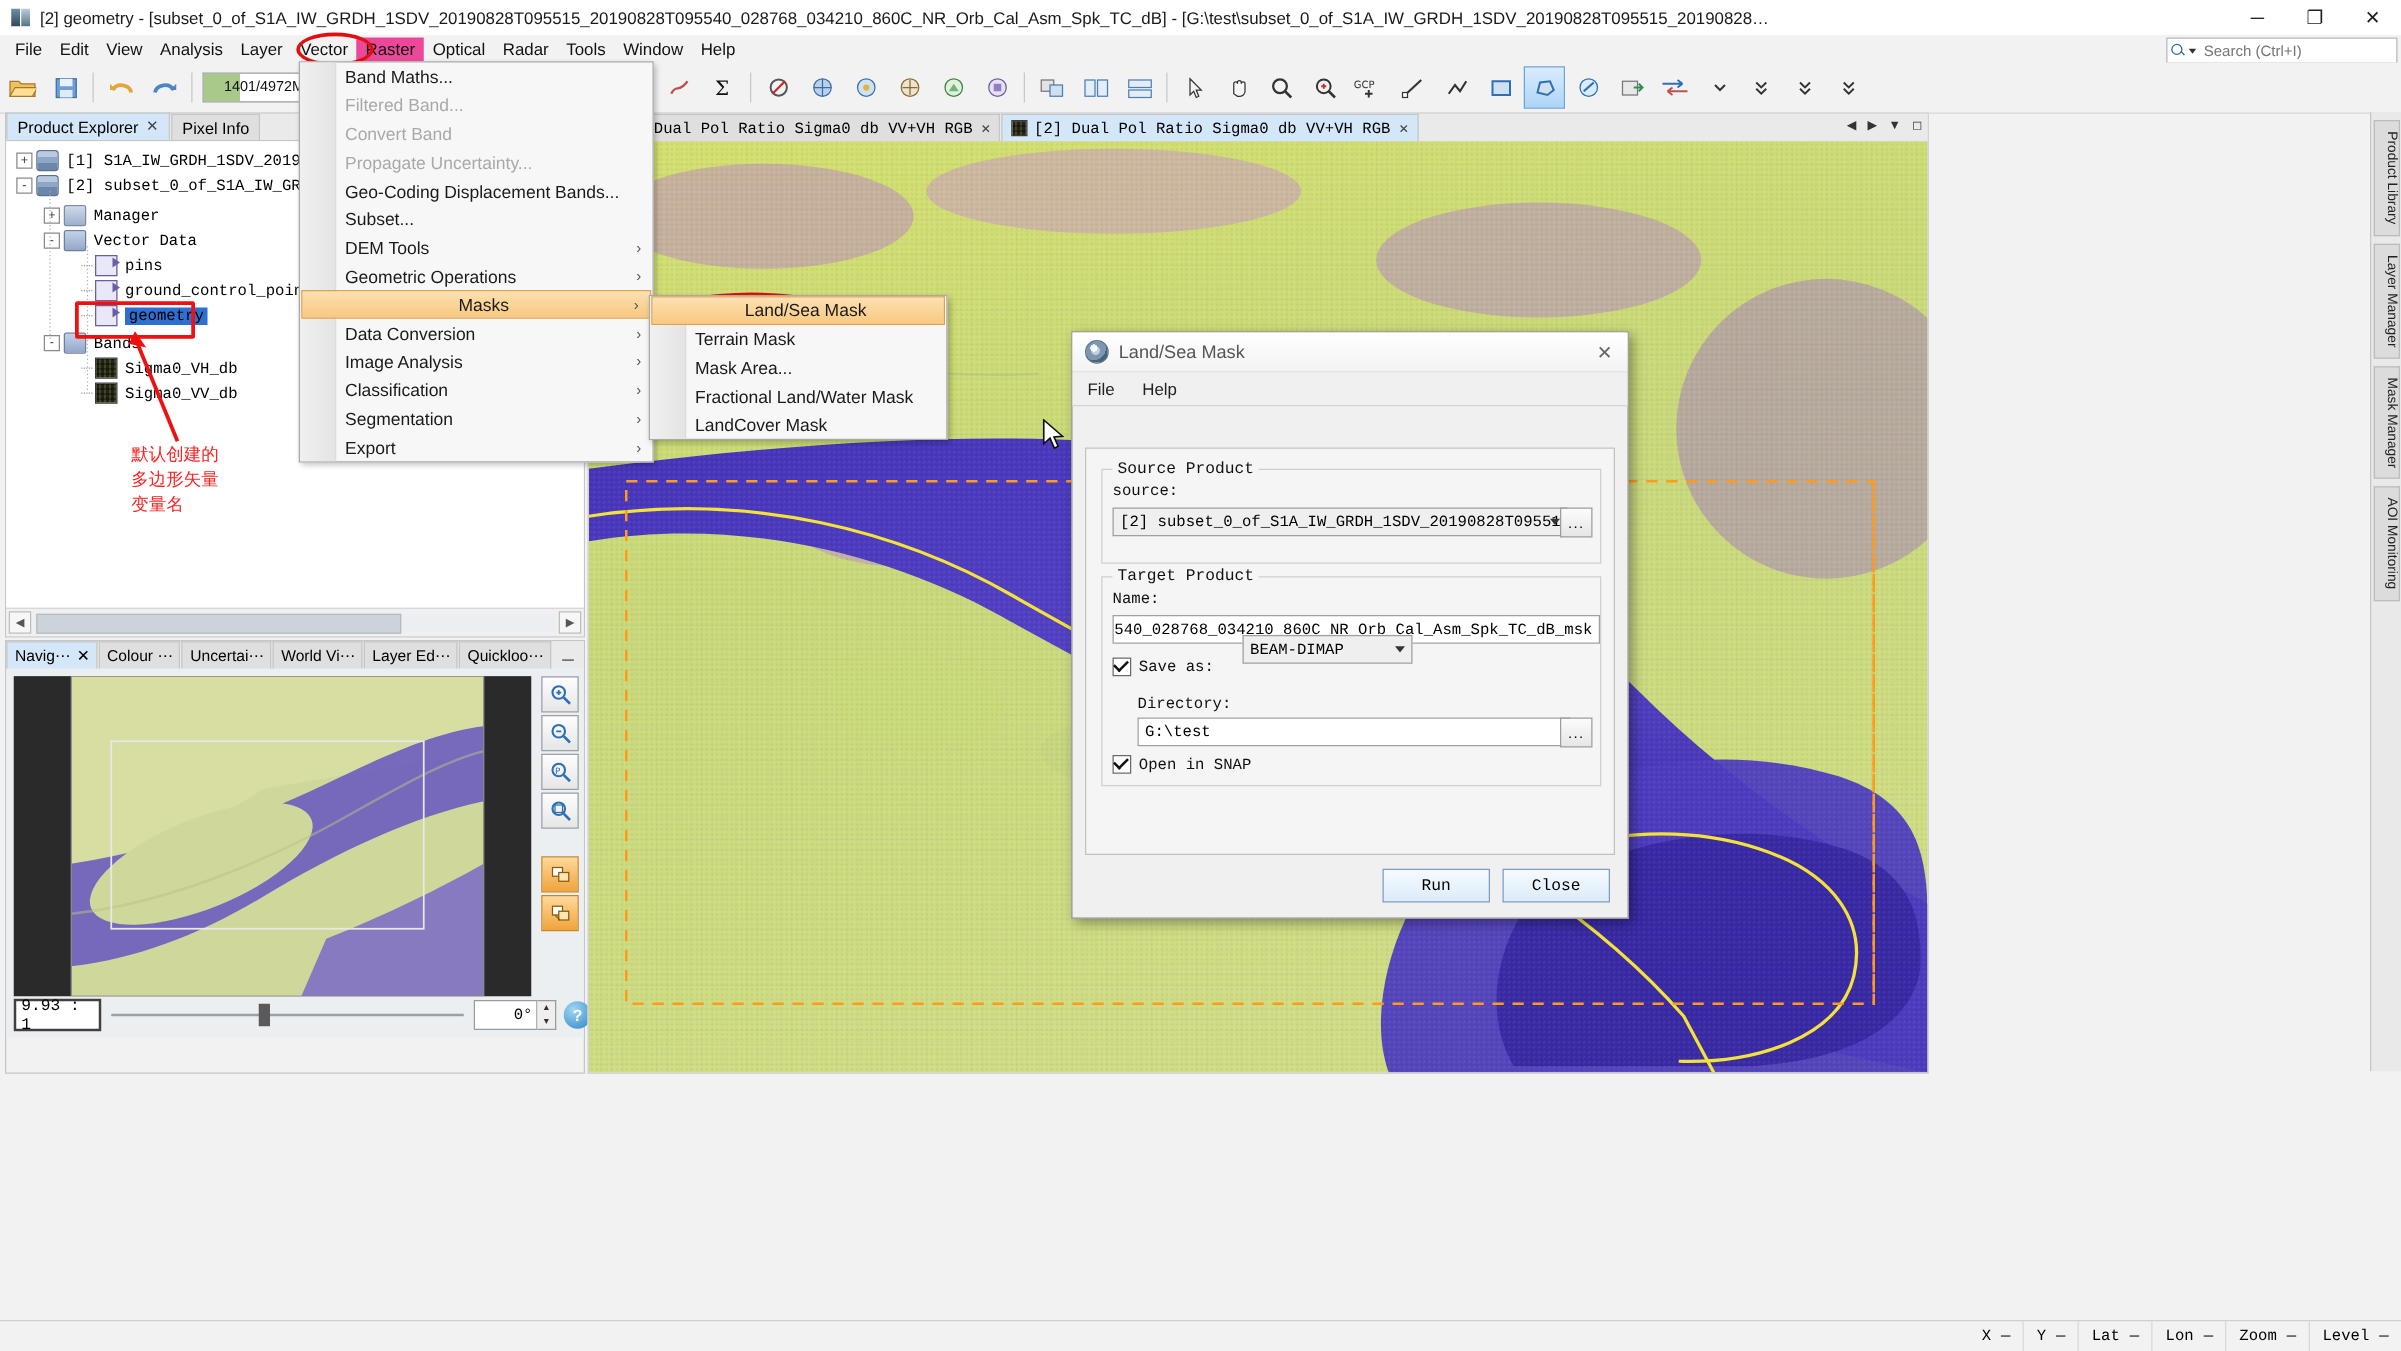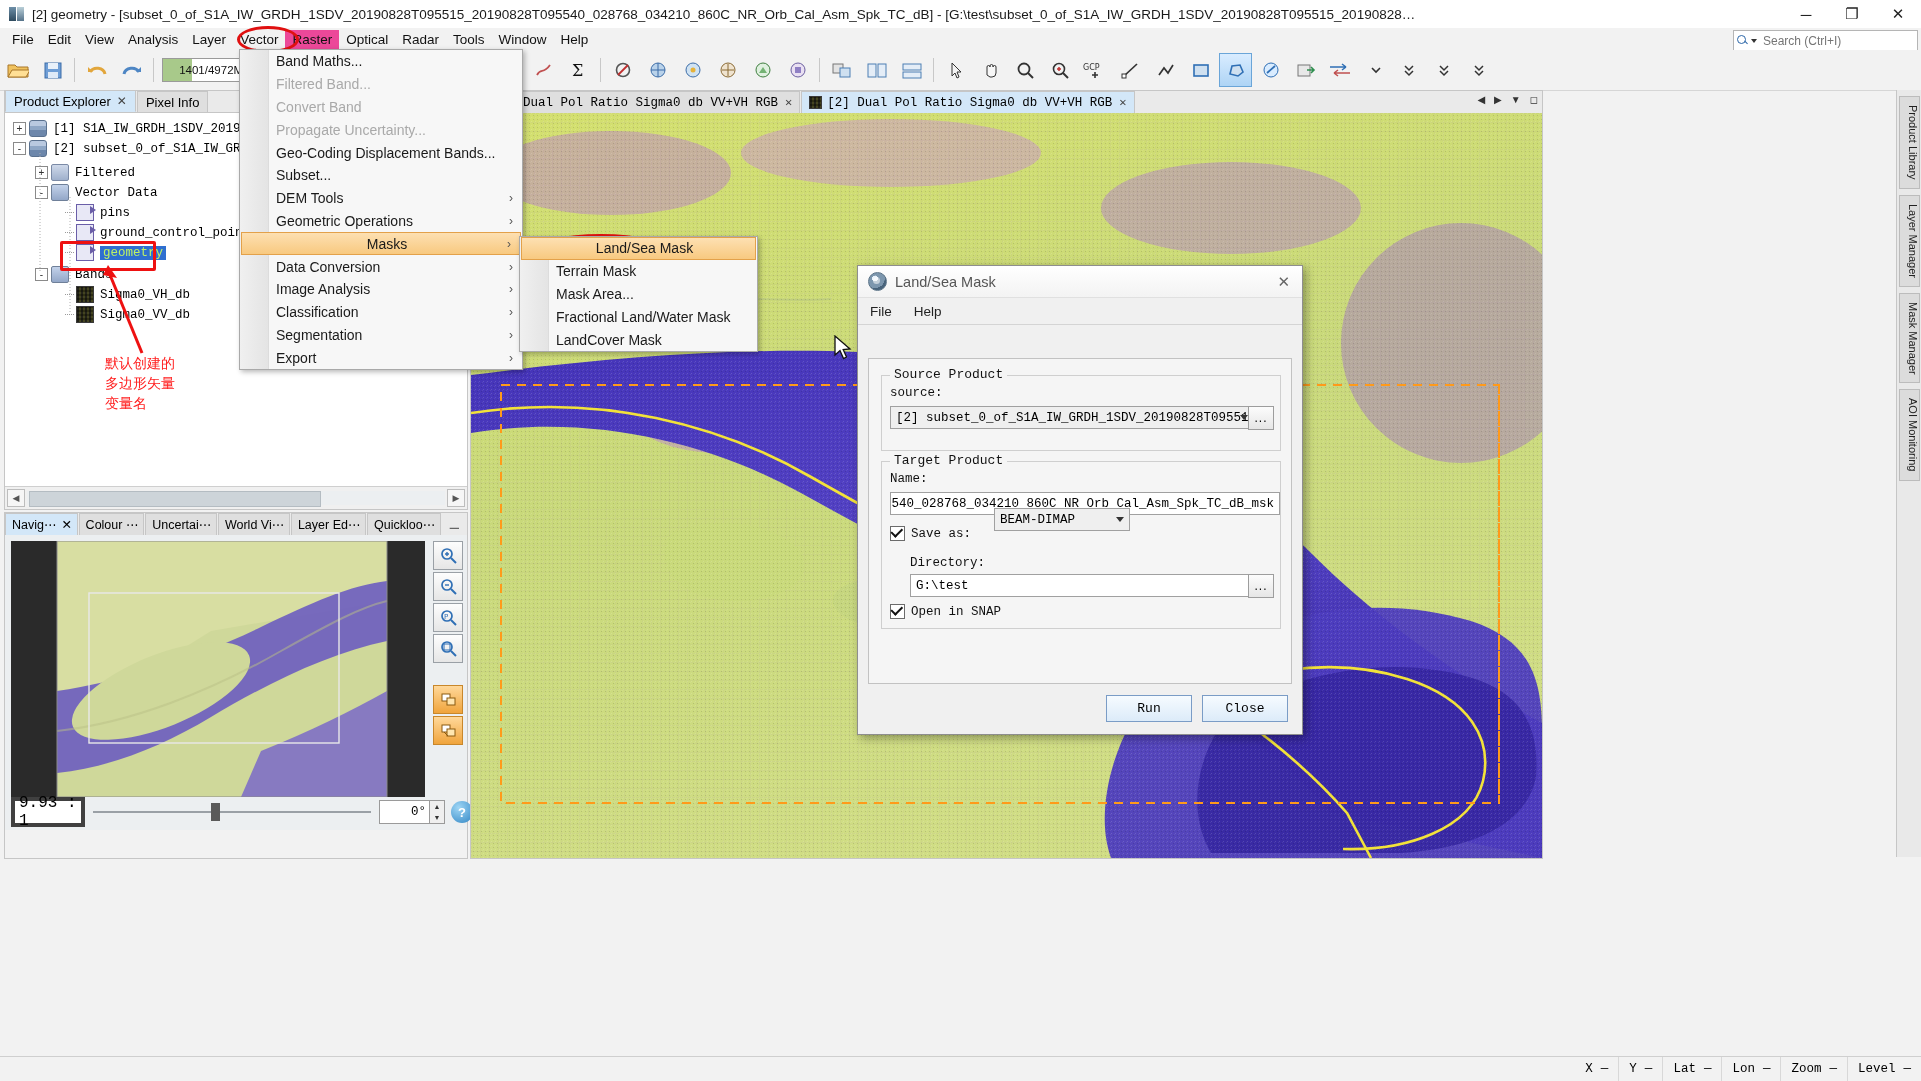--- a/index.html
+++ b/index.html
@@ -72,21 +72,21 @@
     border:1px solid #5a718f;border-radius:3px;}
   .ic-fold{background:linear-gradient(180deg,#cfd9ea,#9fb0cc);border:1px solid #7b8aa6;border-radius:2px;}
   .ic-fold2{background:linear-gradient(180deg,#c3d2ea,#93a7c8);border:1px solid #6f8099;border-radius:2px;}
   .ic-vec{background:#e8e8f6;border:1px solid #6a5ea8;}
   .ic-vec:after{content:"";position:absolute;right:-3px;top:1px;border-left:6px solid #6a5ea8;
     border-top:4px solid transparent;border-bottom:4px solid transparent;}
   .ic-band{background:
       repeating-linear-gradient(0deg,#cfcf3a 0 2px,#8d8d22 2px 4px),
       repeating-linear-gradient(90deg,#2a2a6e 0 2px,#545490 2px 4px);
     background-blend-mode:multiply;border:1px solid #3a3a3a;}
-  .tsel{background:#2f6fd0;color:#bef264;padding:0 3px;}
+  .tsel{background:#2f6fd0;color:#000000;padding:0 3px;}
   .hscroll{height:22px;background:#f0f0f0;border-top:1px solid #cfcfcf;display:flex;align-items:center;}
   .hscroll .arw{width:16px;height:16px;display:flex;align-items:center;justify-content:center;
     font-size:9px;color:#555;border:1px solid #bdbdbd;background:#f6f6f6;margin:0 2px;}
   .hscroll .track{flex:1;height:14px;background:#eceff1;position:relative;}
   .hscroll .thumb{position:absolute;left:2px;top:0;width:290px;height:14px;background:#cdd4d9;border:1px solid #b4bcc2;}
 
   .annot{position:absolute;font-family:"Liberation Sans",sans-serif;font-size:14px;color:#ff2020;line-height:20px;white-space:nowrap;}
   .redbox{position:absolute;border:3px solid #ee1111;border-radius:2px;}
   .redellipse{position:absolute;border:3px solid #e01010;border-radius:50%;}
   .arrowsvg{position:absolute;pointer-events:none;}
@@ -98,22 +98,22 @@
     background:#dfdfdf;border:1px solid #c6c6c6;border-bottom:none;margin-right:1px;
     max-width:74px;overflow:hidden;white-space:nowrap;cursor:default;}
   .navtab.act{background:#d3e7f8;}
   .navbody{position:relative;height:295px;background:#eceff1;}
   .navimg{position:absolute;left:6px;top:6px;width:414px;height:256px;background:#2b2b2b;overflow:hidden;}
   .navtools{position:absolute;right:4px;top:6px;width:30px;}
   .navbtn{width:28px;height:27px;margin-bottom:2px;border:1px solid #9aa0a6;background:linear-gradient(180deg,#fdfdfd,#e6e6e6);
     display:flex;align-items:center;justify-content:center;position:relative;}
   .navbtn.orange{background:linear-gradient(180deg,#ffd89a,#f0a43c);border-color:#c8872b;}
   .navfoot{position:absolute;left:0;bottom:0;width:100%;height:36px;display:flex;align-items:center;padding:0 6px;}
-  .zoombox{width:62px;height:22px;border:4px solid #404040;background:#fff;font-family:"Liberation Mono",monospace;
-    font-size:16px;display:flex;align-items:center;padding-left:4px;}
+  .zoombox{width:62px;height:22px;border:2px solid #404040;background:#fff;font-family:"Liberation Mono",monospace;
+    font-size:13px;display:flex;align-items:center;padding-left:4px;}
   .slider{flex:1;height:22px;margin:0 8px;position:relative;}
   .slider .rail{position:absolute;left:0;right:0;top:10px;height:2px;background:#9aa0a6;}
   .slider .knob{position:absolute;left:118px;top:2px;width:9px;height:18px;background:#5a5a5a;}
   .spin{width:46px;height:22px;border:1px solid #9a9a9a;background:#fff;font-family:"Liberation Mono",monospace;
     font-size:12.5px;display:flex;align-items:center;justify-content:flex-end;padding-right:3px;}
   .spinarrows{width:14px;height:22px;border:1px solid #9a9a9a;border-left:0;background:#efefef;
     display:flex;flex-direction:column;}
   .spinarrows div{flex:1;display:flex;align-items:center;justify-content:center;font-size:7px;color:#333;}
   .helpbtn{width:22px;height:22px;border-radius:50%;background:radial-gradient(circle at 35% 30%,#9fd6f5,#2f85c4);
     color:#fff;display:flex;align-items:center;justify-content:center;font-size:13px;font-weight:bold;margin-left:6px;}
@@ -486,21 +486,21 @@
 
       <div class="trow" style="left:8px;top:26px;">
         <span class="exp">-</span>
         <span class="ic ic-prod"></span>
         <span>[2] subset_0_of_S1A_IW_GRDH_1SD</span>
       </div>
 
       <div class="trow" style="left:30px;top:50px;">
         <span class="exp">+</span>
         <span class="ic ic-fold"></span>
-        <span>Filtered</span>
+        <span>Manager</span>
       </div>
 
       <div class="trow" style="left:30px;top:70px;">
         <span class="exp">-</span>
         <span class="ic ic-fold2"></span>
         <span>Vector Data</span>
       </div>
 
       <div class="trow" style="left:60px;top:90px;">
         <span class="dashes"></span>

